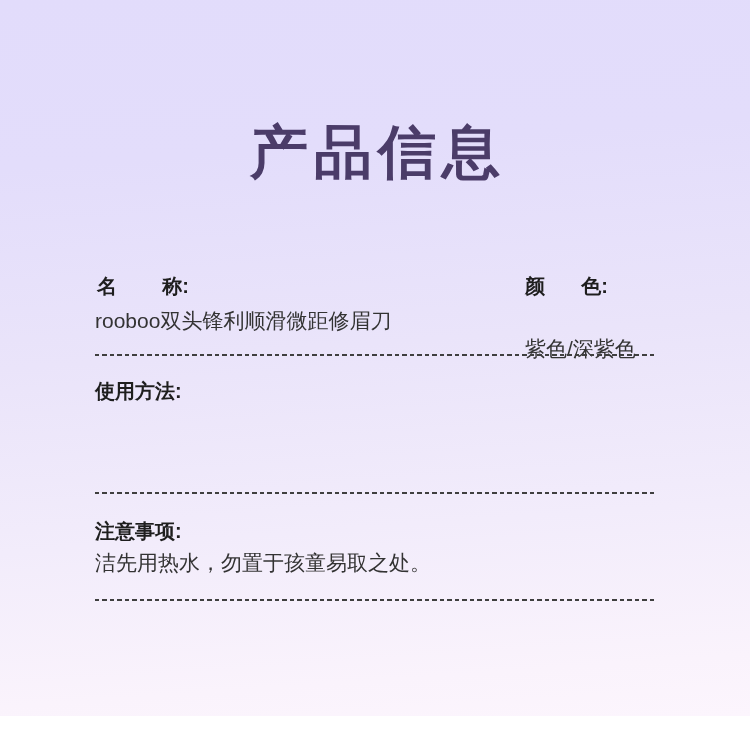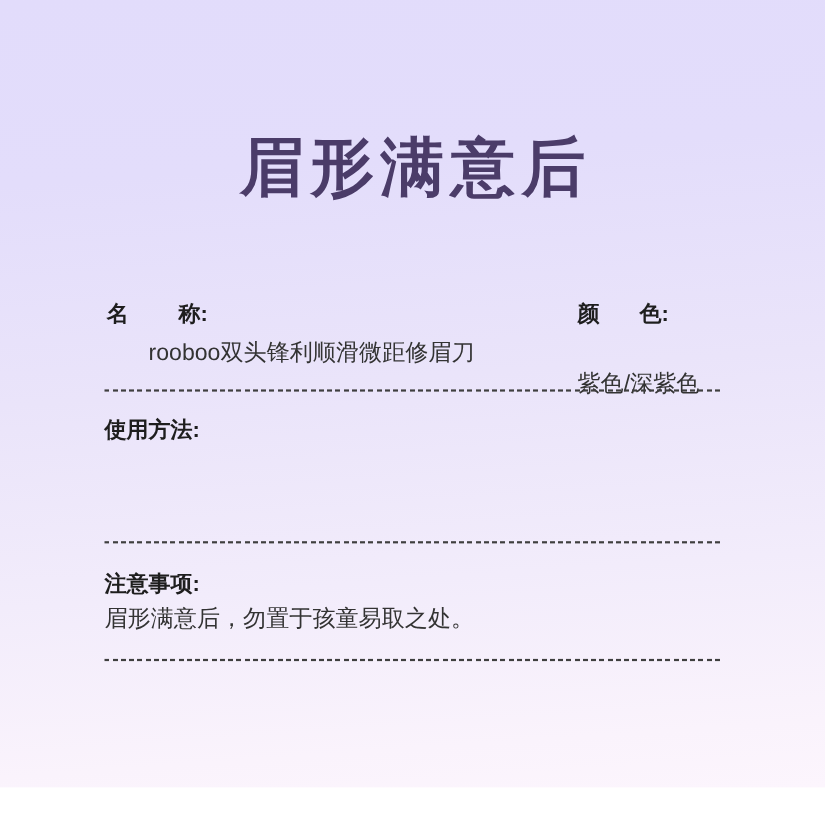--- a/index.html
+++ b/index.html
@@ -57,21 +57,21 @@
   .name-label  { top: 272px; left: 97px;  width: 92px; }
   .color-label { top: 272px; left: 525px; width: 83px; }
   .value {
     position: absolute;
     font-size: 21px;
     line-height: 30px;
     font-weight: 400;
     color: #333333;
     white-space: nowrap;
   }
-  .name-value  { top: 306px; left: 95px; margin-left: 40px; }
+  .name-value  { top: 306px; left: 95px; }
   .color-value { top: 306px; left: 525px; margin-top: 28px; }
   .divider {
     position: absolute;
     left: 95px;
     width: 562px;
     height: 1.5px;
     background: repeating-linear-gradient(90deg,
       #3f3f3f 0, #3f3f3f 4.5px,
       transparent 4.5px, transparent 7.5px);
   }
@@ -109,40 +109,40 @@
     background: #ffffff;
   }
 </style>
 </head>
 <body>
 
 <div class="canvas">
 
   <div class="bg"></div>
 
-  <h1 class="title">眉形满意后</h1>
+  <h1 class="title">产品信息</h1>
 
   <div class="label label-justify name-label">
     <span>名</span>
     <span>称:</span>
   </div>
   <div class="value name-value">rooboo双头锋利顺滑微距修眉刀</div>
 
   <div class="label label-justify color-label">
     <span>颜</span>
     <span>色:</span>
   </div>
   <div class="value color-value">紫色/深紫色</div>
 
   <div class="divider divider-1"></div>
 
   <div class="section-label usage-label">使用方法:</div>
 
   <div class="divider divider-2"></div>
 
   <div class="section-label notice-label">注意事项:</div>
-  <div class="body-text notice-text">眉形满意后，勿置于孩童易取之处。</div>
+  <div class="body-text notice-text">洁先用热水，勿置于孩童易取之处。</div>
 
   <div class="divider divider-3"></div>
 
   <div class="footer-strip"></div>
 
 </div>
 
 </body></html>

